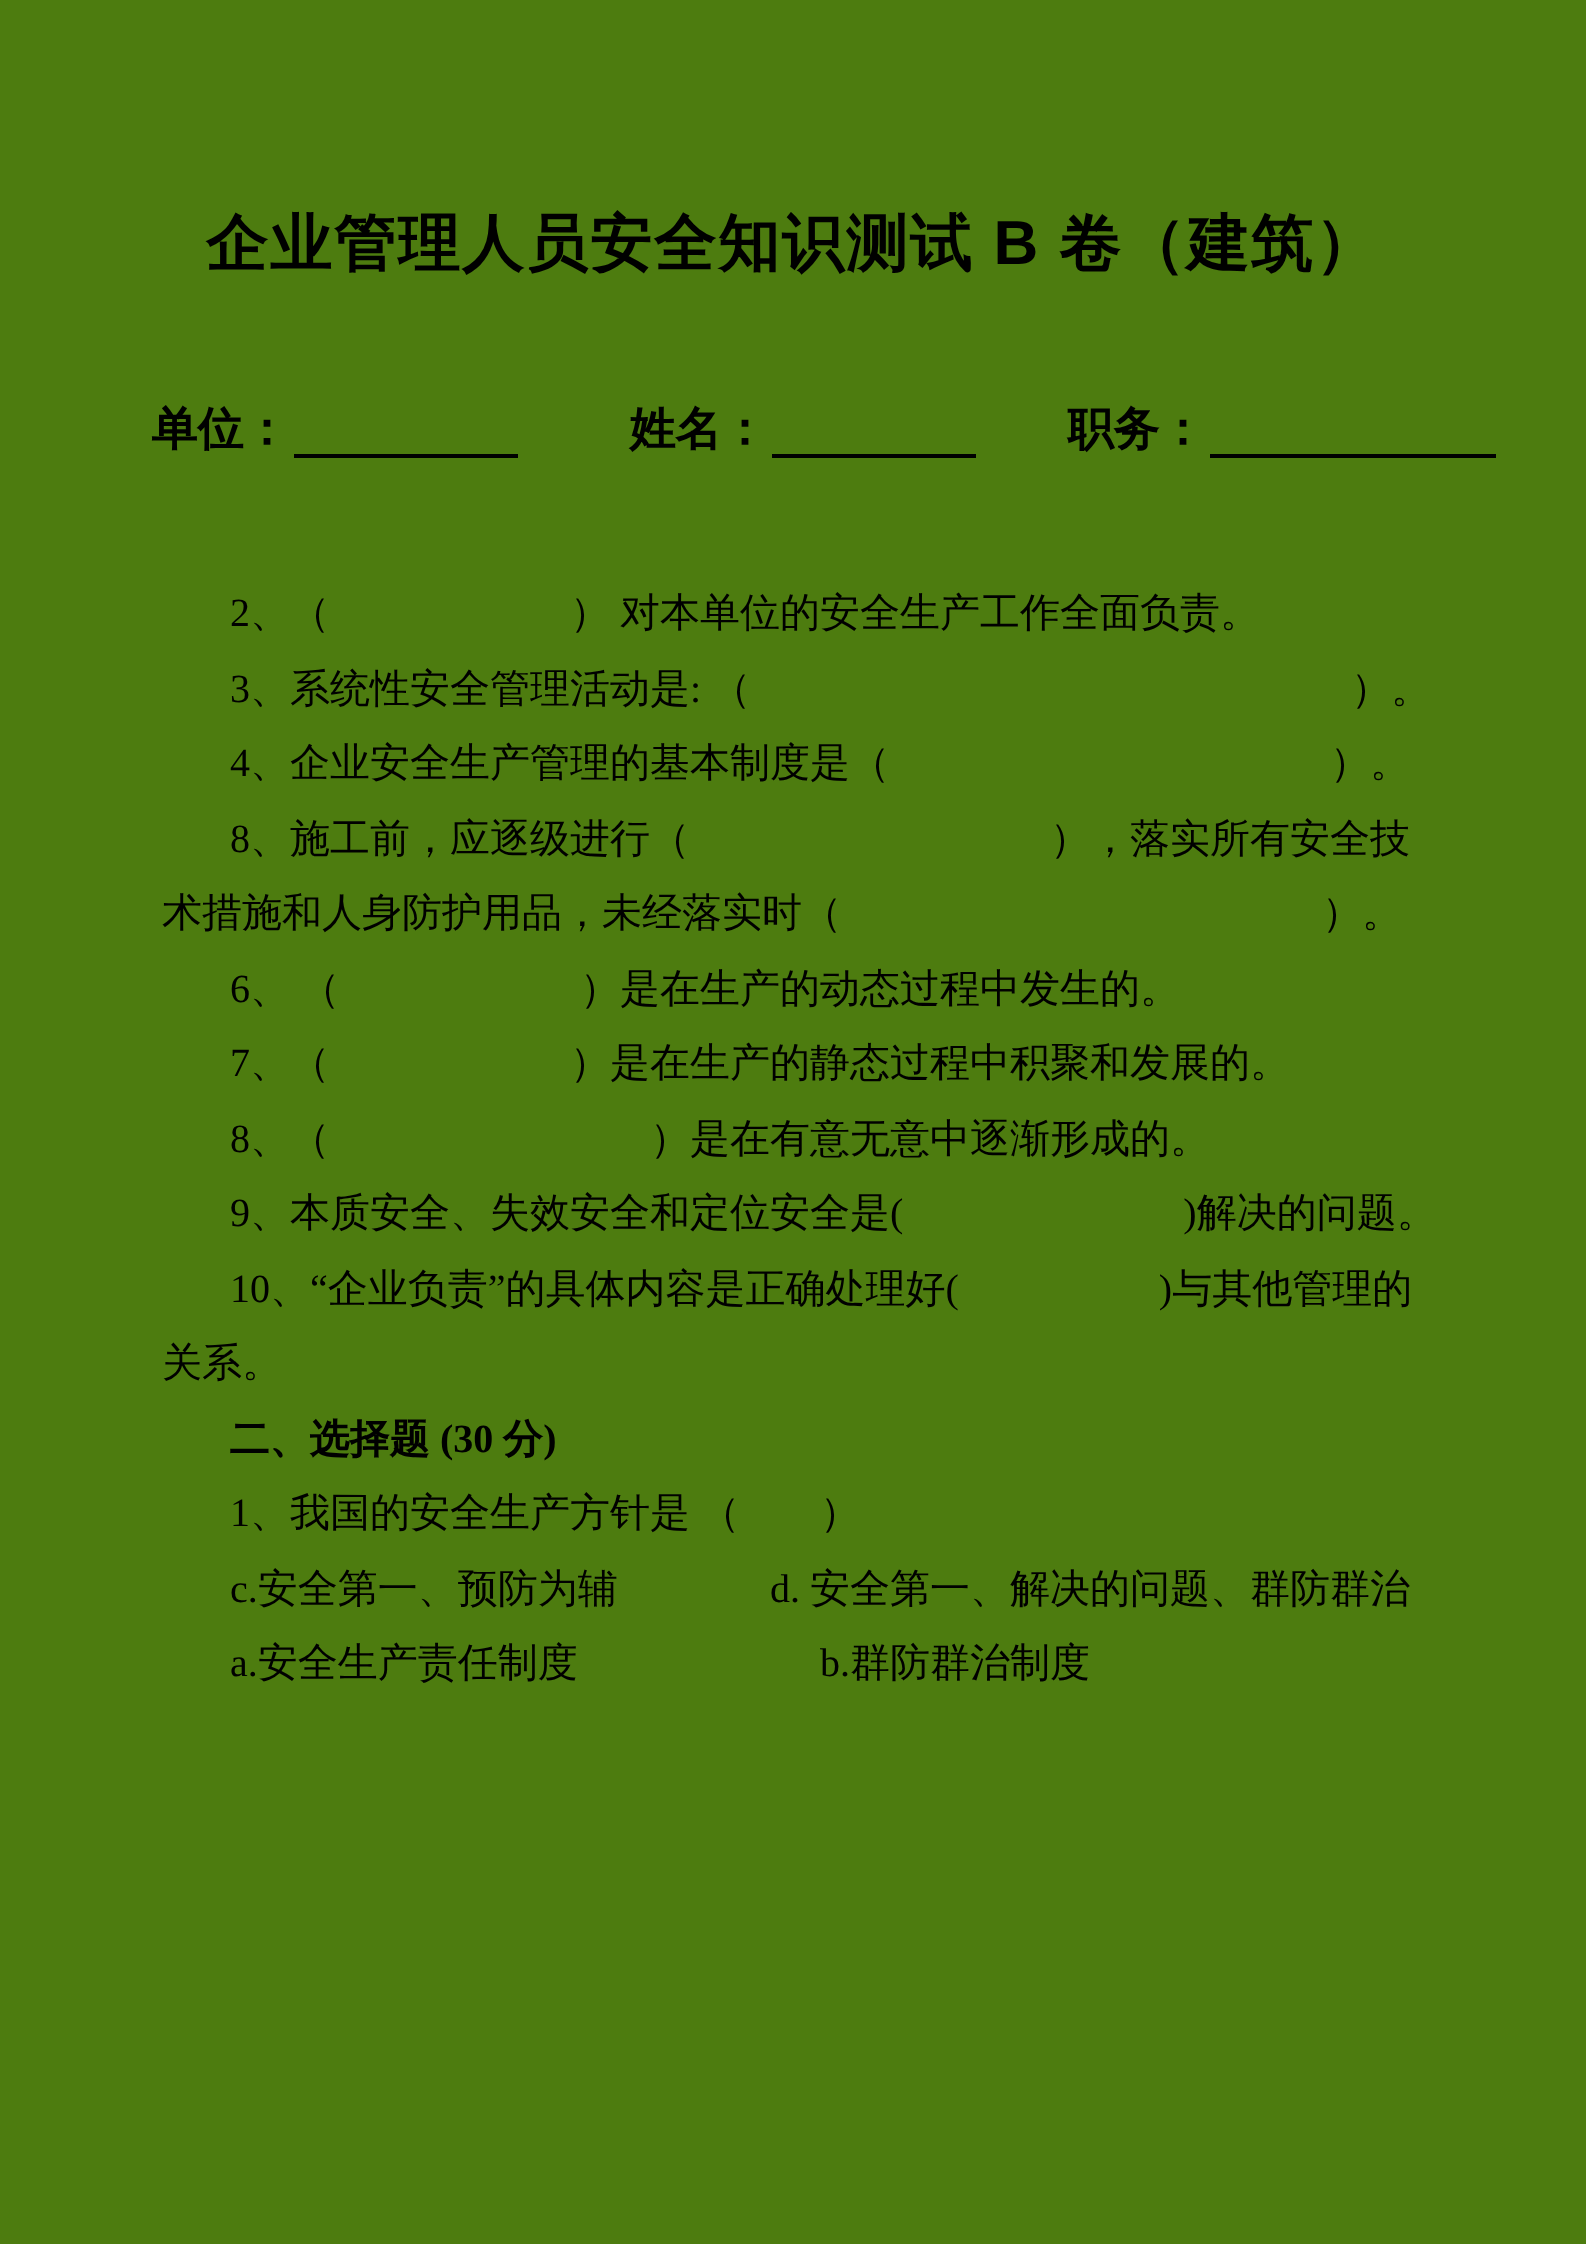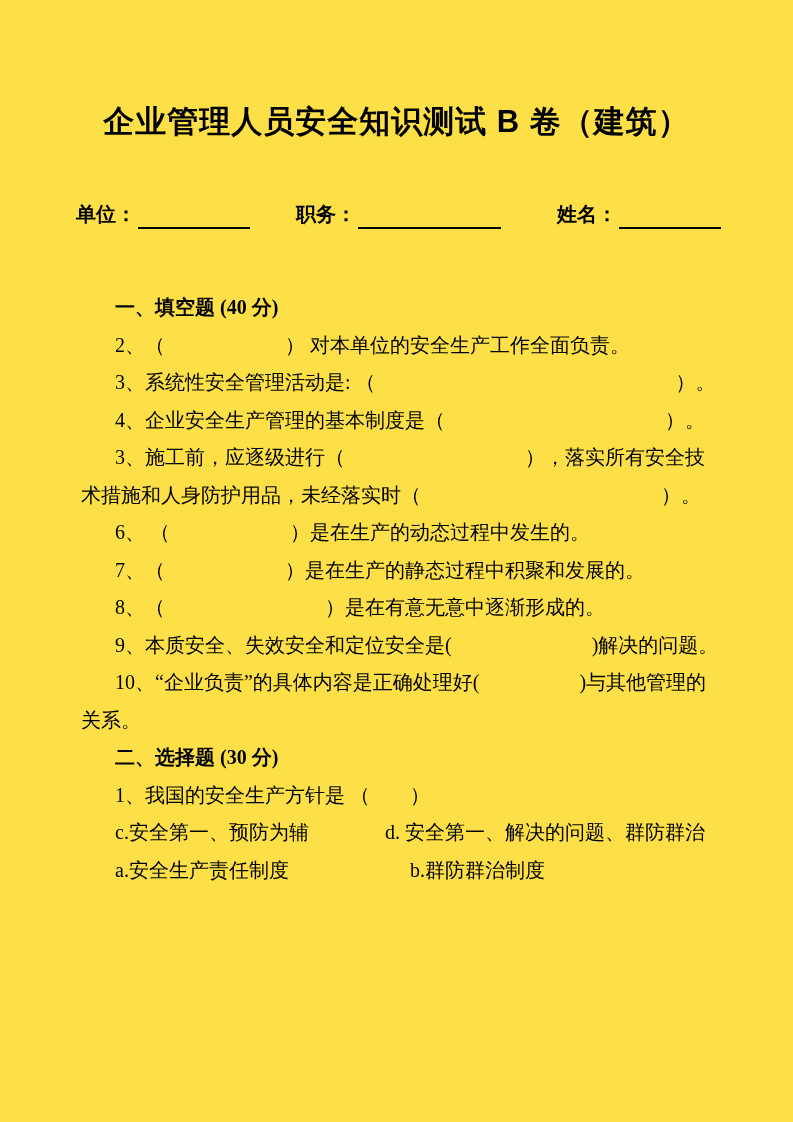--- a/index.html
+++ b/index.html
@@ -1,20 +1,20 @@
 <!DOCTYPE html>
 <html><head>
 <meta charset="utf-8">
 <style>
   html, body { margin: 0; padding: 0; background: #ffffff; }
   .page {
     position: relative;
     width: 793px;
     height: 1122px;
-    background: #fde047;
+    background: #4d7c0f;
     color: #000000;
     overflow: hidden;
     font-family: "Liberation Serif", serif;
   }
   .title {
     position: absolute;
     top: 101px;
     left: 0;
     width: 100%;
     margin: 0;
@@ -23,21 +23,21 @@
     font-weight: bold;
     letter-spacing: 1px;
     font-family: "Liberation Sans", sans-serif;
   }
   .header-row {
     position: absolute;
     top: 198px;
     left: 76px;
     display: flex;
     align-items: flex-end;
-    font-size: 20px;
+    font-size: 23px;
     font-weight: bold;
     font-family: "Liberation Sans", sans-serif;
   }
   .field { display: inline-flex; align-items: flex-end; }
   .flabel { line-height: 30px; }
   .hline {
     display: inline-block;
     height: 29px;
     border-bottom: 2px solid #000;
     margin-left: 2px;
@@ -69,36 +69,35 @@
 
 <div class="page">
 
   <h1 class="title">企业管理人员安全知识测试 B 卷（建筑）</h1>
 
   <div class="header-row">
     <span class="field">
         <span class="flabel">单位：</span>
         <span class="hline w1"></span>
       </span>
+    <span class="field f2">
+        <span class="flabel">姓名：</span>
+        <span class="hline w2"></span>
+      </span>
     <span class="field f3">
         <span class="flabel">职务：</span>
         <span class="hline w3"></span>
       </span>
-    <span class="field f2">
-        <span class="flabel">姓名：</span>
-        <span class="hline w2"></span>
-      </span>
   </div>
 
   <div class="body-block">
-    <div class="line sec indent">一、填空题 (40 分)</div>
     <div class="line indent">2、（　　　　　　） 对本单位的安全生产工作全面负责。</div>
     <div class="line indent">3、系统性安全管理活动是: （　　　　　　　　　　　　　　　）。</div>
     <div class="line indent">4、企业安全生产管理的基本制度是（　　　　　　　　　　　）。</div>
-    <div class="line indent">3、施工前，应逐级进行（　　　　　　　　　），落实所有安全技</div>
+    <div class="line indent">8、施工前，应逐级进行（　　　　　　　　　），落实所有安全技</div>
     <div class="line">术措施和人身防护用品，未经落实时（　　　　　　　　　　　　）。</div>
     <div class="line indent">6、 （　　　　　　）是在生产的动态过程中发生的。</div>
     <div class="line indent">7、（　　　　　　）是在生产的静态过程中积聚和发展的。</div>
     <div class="line indent">8、（　　　　　　　　）是在有意无意中逐渐形成的。</div>
     <div class="line indent">9、本质安全、失效安全和定位安全是(　　　　　　　)解决的问题。</div>
     <div class="line indent">10、“企业负责”的具体内容是正确处理好(　　　　　)与其他管理的</div>
     <div class="line">关系。</div>
 
     <div class="line sec indent">二、选择题 (30 分)</div>
     <div class="line indent">1、我国的安全生产方针是 （　　）</div>

